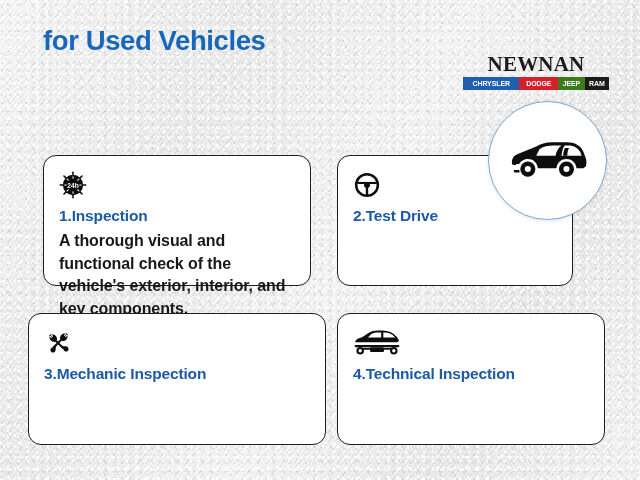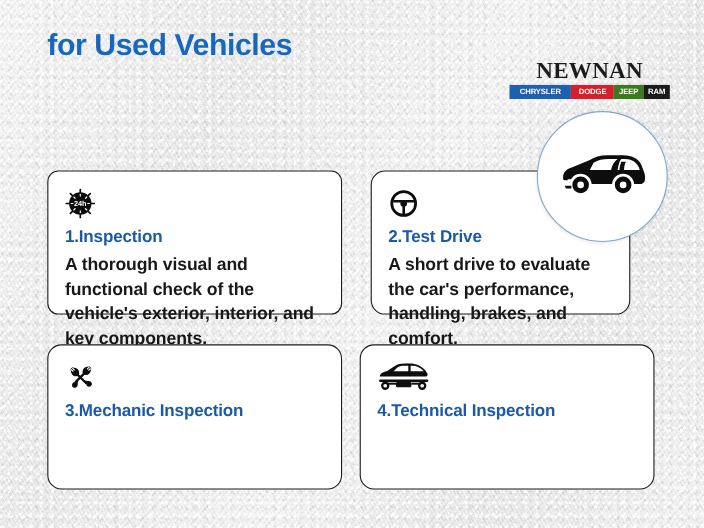--- a/index.html
+++ b/index.html
@@ -123,24 +123,24 @@
 
   
   .card {
     position: absolute;
     background: #ffffff;
     border: 1.4px solid #1d1d1d;
     border-radius: 13px;
     padding: 14px 15px 10px 15px;
     z-index: 2;
   }
-  #card-1 { left: 43px;  top: 155px; width: 268px; height: 131px; border-radius: 10px; }
+  #card-1 { left: 43px;  top: 155px; width: 268px; height: 131px; }
   #card-2 { left: 337px; top: 155px; width: 236px; height: 131px; }
-  #card-3 { left: 43px;  top: 313px; width: 268px; height: 132px; }
-  #card-4 { left: 327px; top: 313px; width: 268px; height: 132px; }
+  #card-3 { left: 28px;  top: 313px; width: 298px; height: 132px; }
+  #card-4 { left: 337px; top: 313px; width: 268px; height: 132px; }
 
   .card-icon {
     height: 30px;
     display: flex;
     align-items: center;
     margin-bottom: 7px;
   }
   .card-icon svg { display: block; }
 
   .card-heading {
@@ -236,21 +236,20 @@
       <span>
         <svg width="28" height="28" viewBox="0 0 40 40" xmlns="http://www.w3.org/2000/svg" aria-hidden="true">
           <circle cx="20" cy="20" r="15.5" fill="none" stroke="#0d0d0d" stroke-width="3.6"></circle>
           <circle cx="20" cy="20" r="4.3" fill="#0d0d0d"></circle>
           <path d="M6.6 15.6 L33.4 15.6 L33.4 18.6 L6.6 18.6 Z" fill="#0d0d0d"></path>
           <path d="M18.3 22.6 L21.7 22.6 L21.7 34.8 L18.3 34.8 Z" fill="#0d0d0d"></path>
         </svg>
       </span>
     </div>
     <div class="card-heading">2.Test Drive</div>
-    <div class="card-body">A short drive to evaluate the car's performance, handling, brakes, and comfort.</div>
   </div>
 
   <div class="card" id="card-3">
     <div class="card-icon">
       <span>
         <svg width="30" height="28" viewBox="0 0 44 40" xmlns="http://www.w3.org/2000/svg" aria-hidden="true">
           <g fill="#0d0d0d">
             <g transform="rotate(45 22 20)">
               <path d="M19 2 L19 7 L21.5 7 L21.5 2.6 C24.2 3.6 26 6.1 26 9 C26 11.6 24.6 13.8 22.5 15 L22.5 25 C22.5 27 23.5 28.5 25.5 30.5 C27 32 27.2 34.4 25.8 36 C24.3 37.6 21.8 37.6 20.3 36 C18.8 34.4 19 32 20.5 30.5 L19.5 30.5 L19.5 15 C17.4 13.8 16 11.6 16 9 C16 6.1 17.8 3.6 20.5 2.6 L20.5 7 L23 7 L23 2 Z"></path>
             </g>

